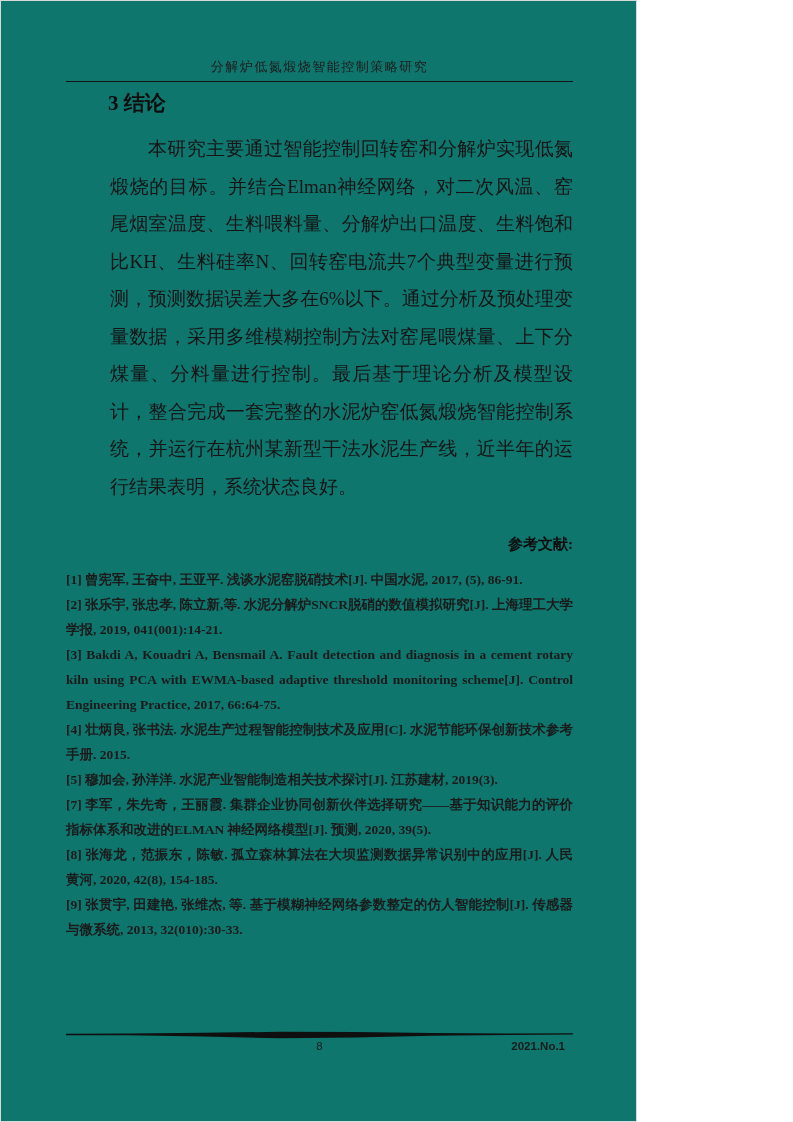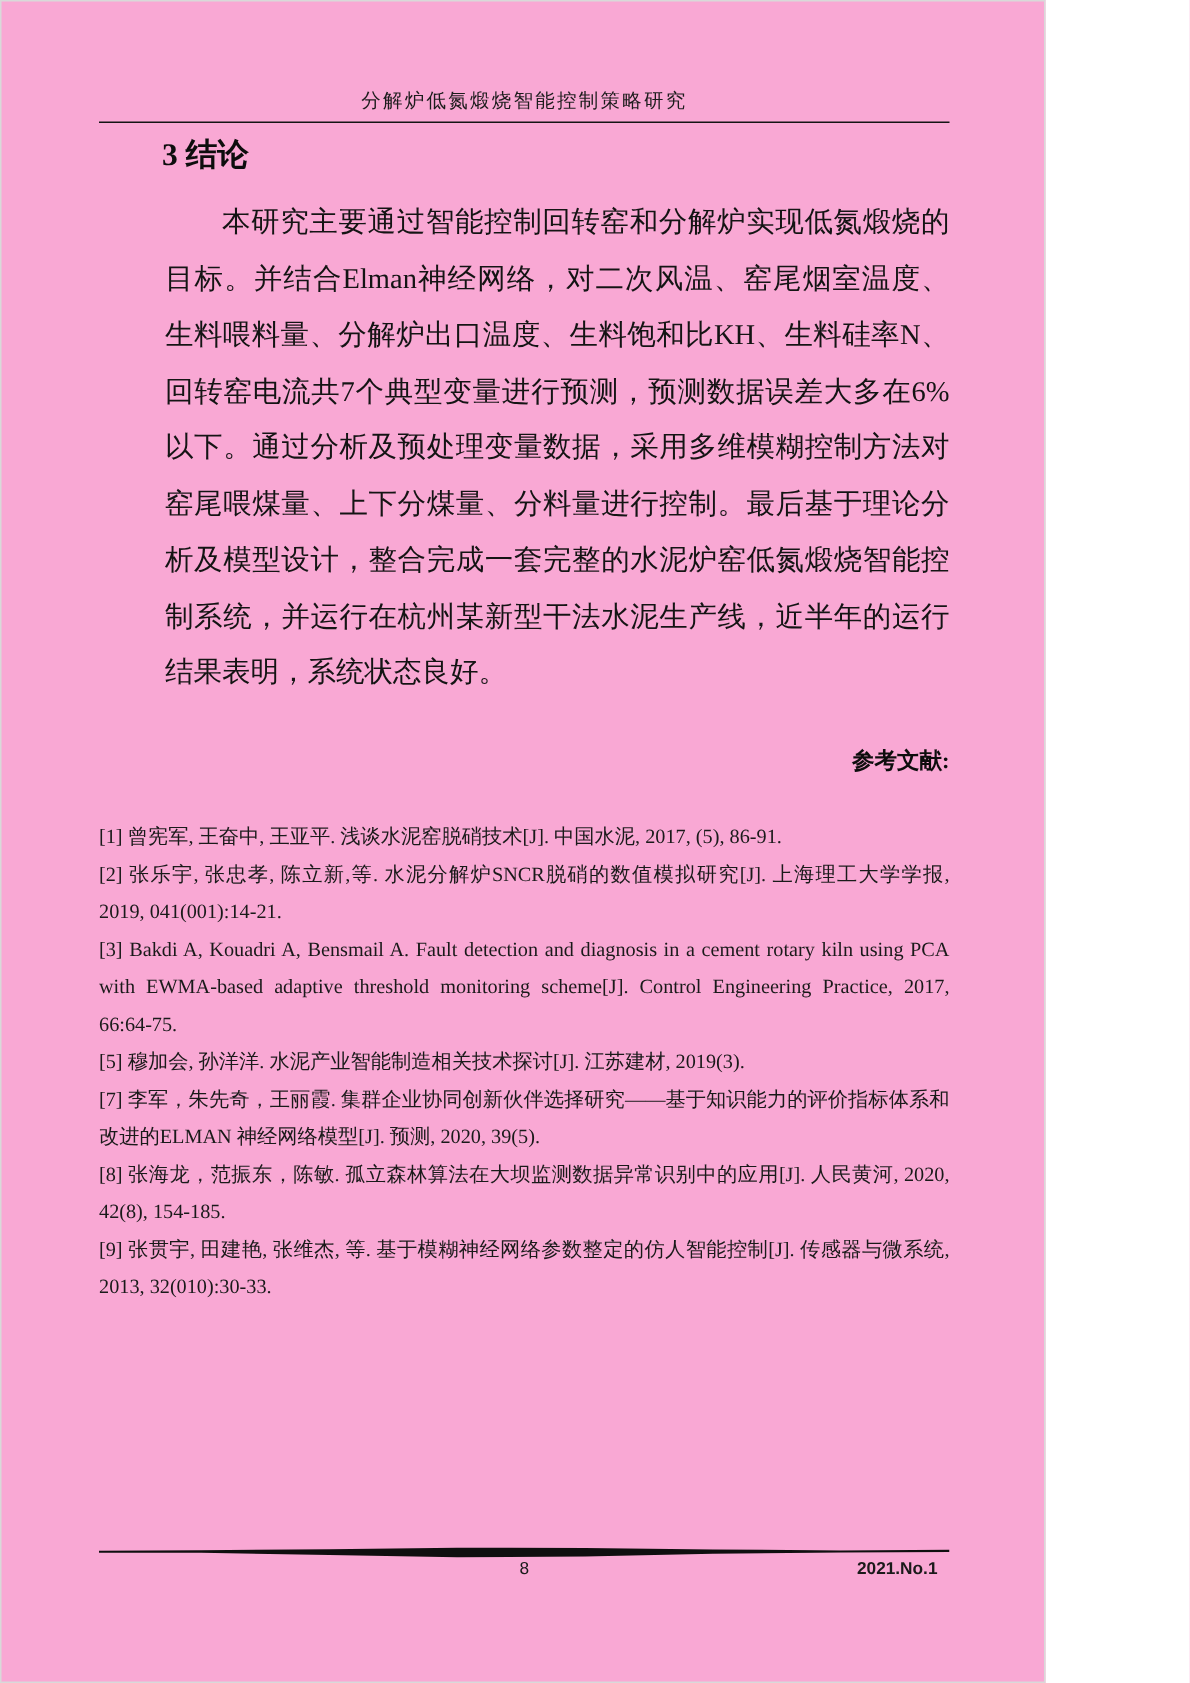--- a/index.html
+++ b/index.html
@@ -5,23 +5,23 @@
   * { box-sizing: border-box; margin: 0; padding: 0; }
   html, body { background: #ffffff; }
   body {
     font-family: "Liberation Serif", "DejaVu Serif", serif;
     color: #111111;
     width: 793px;
     height: 1122px;
     position: relative;
   }
   .page {
-    width: 697px;
+    width: 637px;
     height: 1122px;
-    background: #f9a8d4;
+    background: #0f766e;
     border: 1px solid #d9d9d9;
     position: relative;
     padding: 0 63px 0 65px;
     overflow: hidden;
   }
   
   .running-title {
     margin-top: 57px;
     text-align: center;
     font-size: 13px;
@@ -53,21 +53,22 @@
   }
   
   .refs-heading {
     margin-top: 30px;
     font-size: 15px;
     font-weight: bold;
     color: #0d0d0d;
     text-align: right;
   }
   .refs {
-    margin-top: 28px;
+    margin-top: 13px;
+    font-weight: bold;
   }
   .refs p {
     font-size: 13.5px;
     line-height: 25px;
     text-align: justify;
     color: #1a1a1a;
   }
   
   .footer {
     position: absolute;
@@ -107,20 +108,21 @@
   <h1 class="section-heading">3 结论</h1>
 
   <p class="body-para">本研究主要通过智能控制回转窑和分解炉实现低氮煅烧的目标。并结合Elman神经网络，对二次风温、窑尾烟室温度、生料喂料量、分解炉出口温度、生料饱和比KH、生料硅率N、回转窑电流共7个典型变量进行预测，预测数据误差大多在6%以下。通过分析及预处理变量数据，采用多维模糊控制方法对窑尾喂煤量、上下分煤量、分料量进行控制。最后基于理论分析及模型设计，整合完成一套完整的水泥炉窑低氮煅烧智能控制系统，并运行在杭州某新型干法水泥生产线，近半年的运行结果表明，系统状态良好。</p>
 
   <h2 class="refs-heading">参考文献:</h2>
 
   <div class="refs">
     <p>[1] 曾宪军, 王奋中, 王亚平. 浅谈水泥窑脱硝技术[J]. 中国水泥, 2017, (5), 86-91.</p>
     <p>[2] 张乐宇, 张忠孝, 陈立新,等. 水泥分解炉SNCR脱硝的数值模拟研究[J]. 上海理工大学学报, 2019, 041(001):14-21.</p>
     <p>[3] Bakdi A,  Kouadri A,  Bensmail A. Fault detection and diagnosis in a cement rotary kiln using PCA with EWMA-based adaptive threshold monitoring scheme[J]. Control Engineering Practice, 2017, 66:64-75.</p>
+    <p>[4] 壮炳良, 张书法. 水泥生产过程智能控制技术及应用[C]. 水泥节能环保创新技术参考手册. 2015.</p>
     <p>[5] 穆加会, 孙洋洋. 水泥产业智能制造相关技术探讨[J]. 江苏建材, 2019(3).</p>
     <p>[7] 李军，朱先奇，王丽霞. 集群企业协同创新伙伴选择研究——基于知识能力的评价指标体系和改进的ELMAN 神经网络模型[J]. 预测, 2020, 39(5).</p>
     <p>[8] 张海龙，范振东，陈敏. 孤立森林算法在大坝监测数据异常识别中的应用[J]. 人民黄河, 2020, 42(8), 154-185.</p>
     <p>[9] 张贯宇, 田建艳, 张维杰, 等. 基于模糊神经网络参数整定的仿人智能控制[J]. 传感器与微系统, 2013, 32(010):30-33.</p>
   </div>
 
   <div class="footer">
     <svg class="footer-rule" viewBox="0 0 665 8" preserveAspectRatio="none" aria-hidden="true">
       <polygon fill="#0f0f0f" points="
         0,2.8 80,2.5 180,1.8 280,0.8 380,1.0 480,2.0 580,2.6 665,2.2

